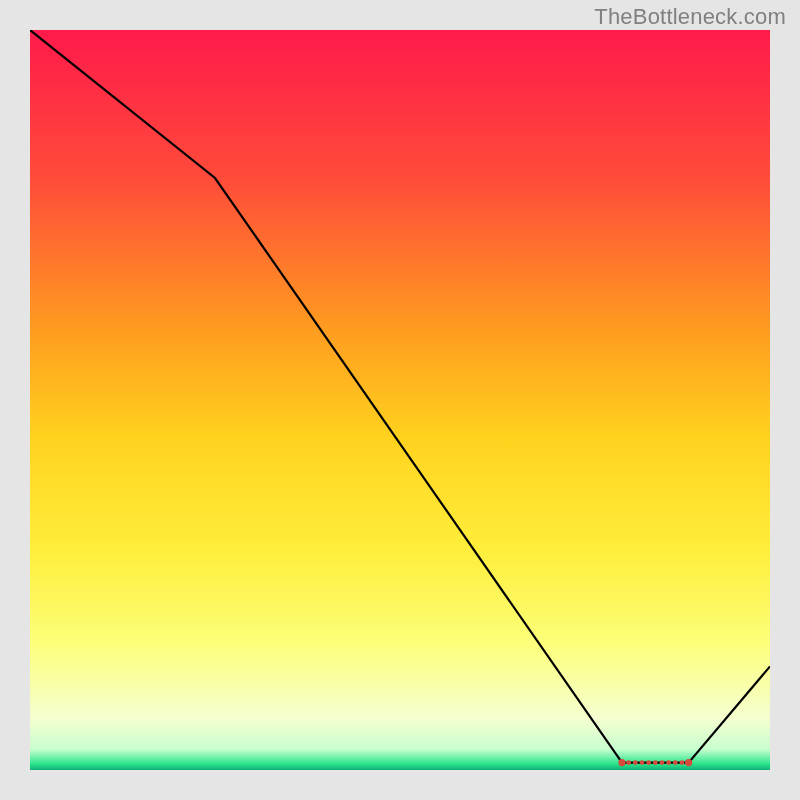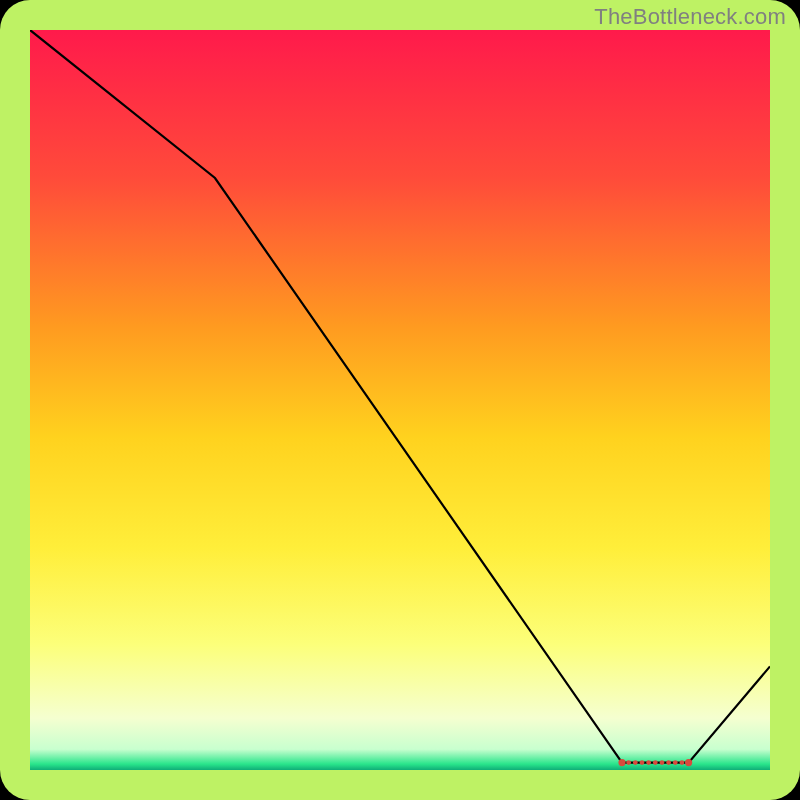--- a/index.html
+++ b/index.html
@@ -8,22 +8,21 @@
     width: 800px;
     height: 800px;
     overflow: hidden;
     background: #000;
     font-family: Arial, Helvetica, sans-serif;
   }
   .frame {
     position: relative;
     width: 800px;
     height: 800px;
-    background: #bef264;
-    border-radius: 30px;
+    background: #e5e5e5;
   }
   .attribution {
     position: absolute;
     top: 4px;
     right: 14px;
     color: #808080;
     font-size: 22px;
     font-weight: 500;
     letter-spacing: 0.2px;
   }

